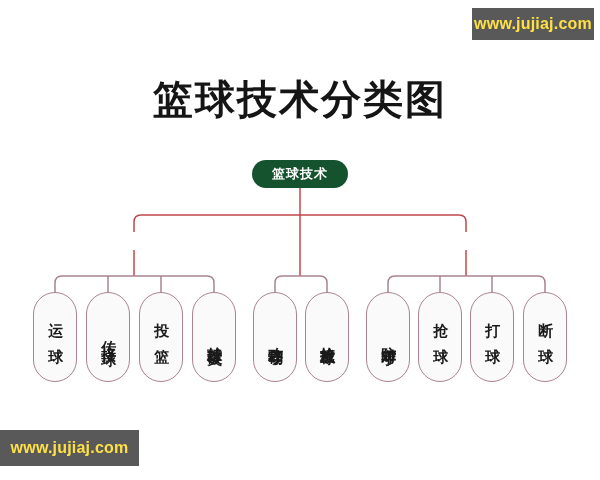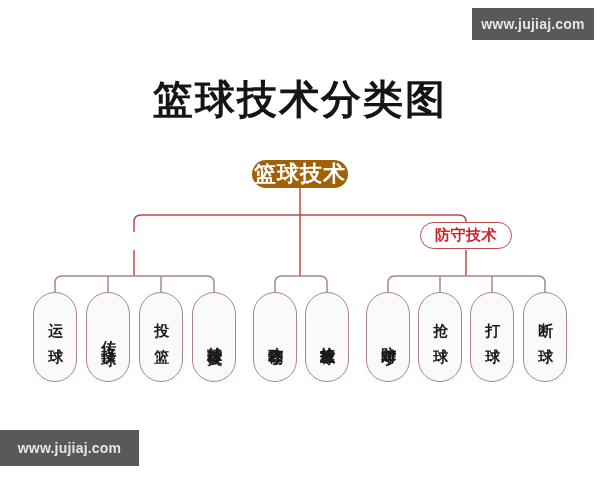--- a/index.html
+++ b/index.html
@@ -17,22 +17,22 @@
   #canvas {
     position: relative;
     width: 600px;
     height: 480px;
   }
 
   
   .watermark {
     position: absolute;
     background: #595959;
-    color: #e5e5e5;
-    font-size: 14px;
+    color: #fde047;
+    font-size: 16px;
     font-weight: 600;
     letter-spacing: 0.2px;
     display: flex;
     align-items: center;
     justify-content: center;
     font-family: "Liberation Sans", sans-serif;
   }
   #wm-top {
     right: 6px;
     top: 8px;
@@ -74,23 +74,23 @@
   .node {
     position: absolute;
     box-sizing: border-box;
     display: flex;
     align-items: center;
     justify-content: center;
   }
 
   .node-root {
     border-radius: 999px;
-    background: #a16207;
+    background: #14532d;
     color: #ffffff;
-    font-size: 22px;
+    font-size: 13px;
     font-weight: 700;
     letter-spacing: 1px;
     font-family: "DejaVu Sans", "Liberation Sans", sans-serif;
   }
 
   .node-branch {
     border-radius: 999px;
     background: #ffffff;
     border: 1.6px solid #c0484a;
     color: #cc2127;
@@ -158,23 +158,20 @@
       <path d="M440,276 L440,296"></path>
       <path d="M492,276 L492,296"></path>
     </g>
   </svg>
 
   <div class="node node-root" style="left:252px; top:160px; width:96px; height:28px;">
     <span>篮球技术</span>
   </div>
 
 
-  <div class="node node-branch" style="left:420px; top:222px; width:92px; height:27px;">
-    <span>防守技术</span>
-  </div>
 
   <div class="node node-leaf" style="left:33px; top:292px; width:44px; height:90px;">
     <span class="leaf-text sparse">运球</span>
   </div>
 
   <div class="node node-leaf" style="left:86px; top:292px; width:44px; height:90px;">
     <span class="leaf-text sparse-mid">传接球</span>
   </div>
 
   <div class="node node-leaf" style="left:139px; top:292px; width:44px; height:90px;">

